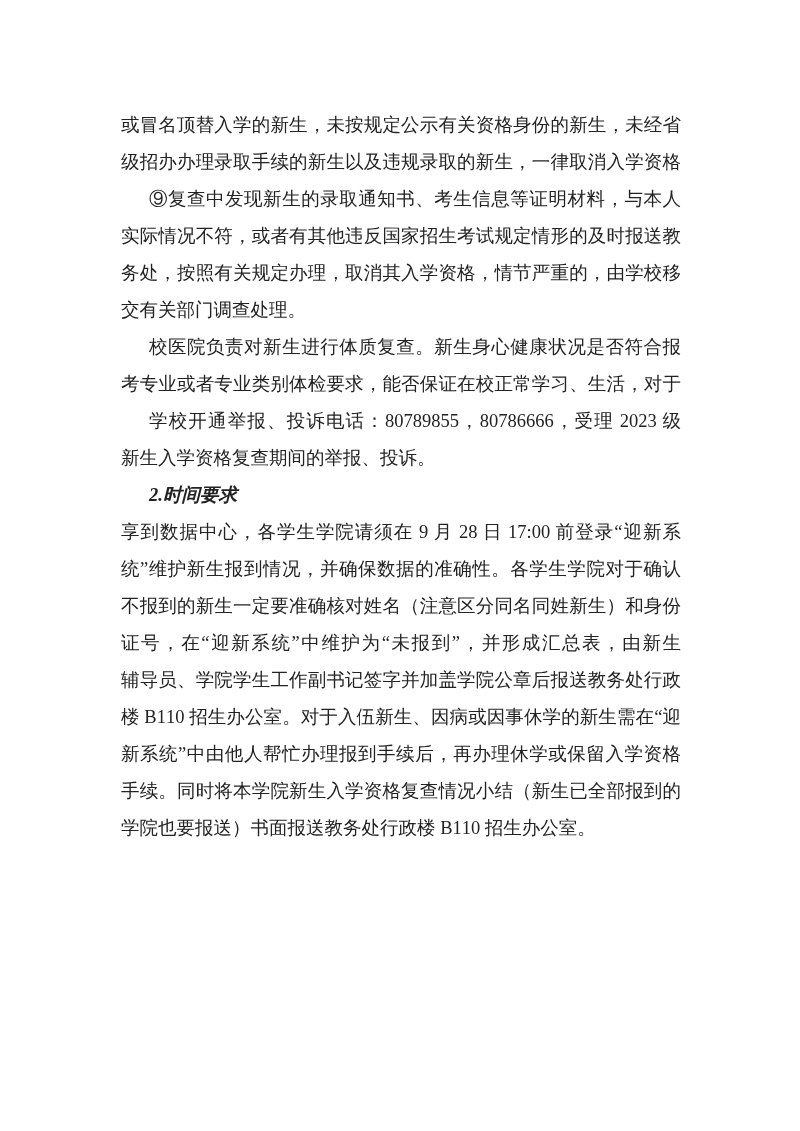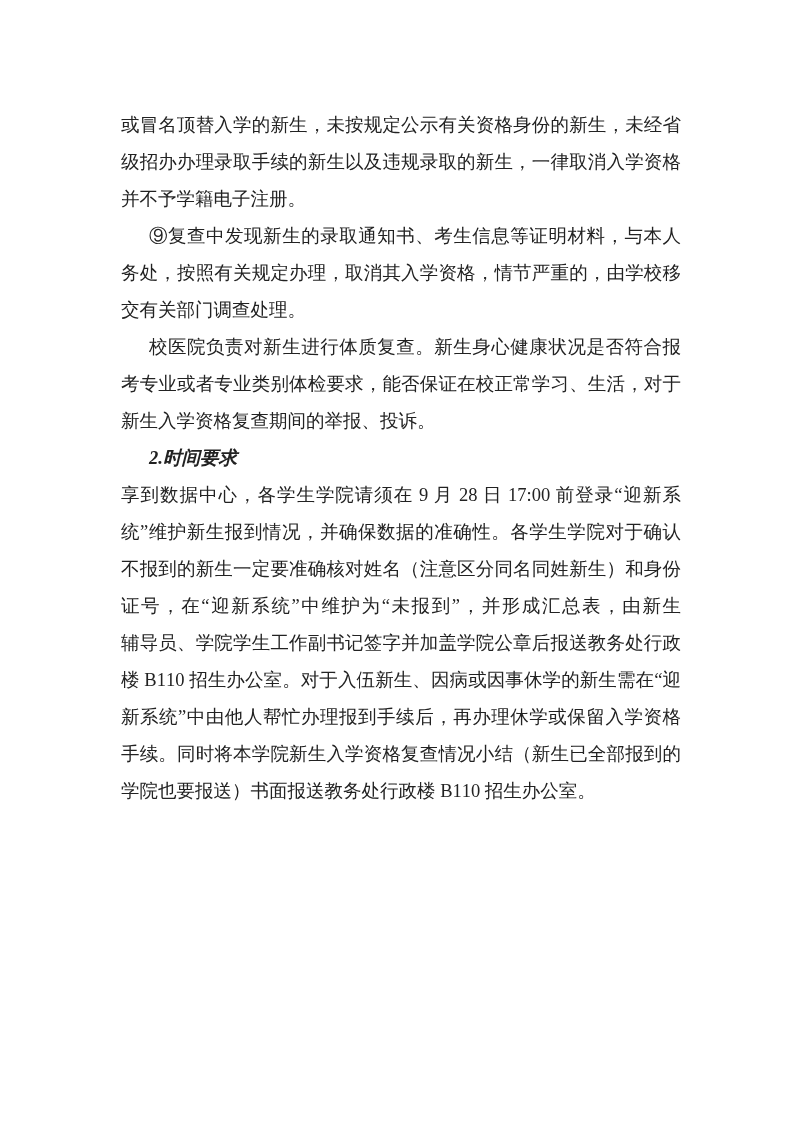--- a/index.html
+++ b/index.html
@@ -50,32 +50,33 @@
   }
 </style>
 </head>
 <body>
 
 <div class="page">
   <div class="text-block" id="text-block">
       <div class="para">
         <div class="line">或冒名顶替入学的新生，未按规定公示有关资格身份的新生，未经省</div>
         <div class="line">级招办办理录取手续的新生以及违规录取的新生，一律取消入学资格</div>
-        <div class="line para-end">并不予学籍电子注册。</div>
       </div>
       <div class="para">
         <div class="line indent">⑨复查中发现新生的录取通知书、考生信息等证明材料，与本人</div>
+        <div class="line">实际情况不符，或者有其他违反国家招生考试规定情形的及时报送教</div>
         <div class="line">务处，按照有关规定办理，取消其入学资格，情节严重的，由学校移</div>
         <div class="line para-end">交有关部门调查处理。</div>
       </div>
       <div class="para">
         <div class="line indent">校医院负责对新生进行体质复查。新生身心健康状况是否符合报</div>
         <div class="line">考专业或者专业类别体检要求，能否保证在校正常学习、生活，对于</div>
       </div>
       <div class="para">
+        <div class="line indent">学校开通举报、投诉电话：80789855，80786666，受理 2023 级</div>
         <div class="line para-end">新生入学资格复查期间的举报、投诉。</div>
       </div>
       <div class="para heading">
         <div class="line para-end indent">2.时间要求</div>
       </div>
       <div class="para">
         <div class="line">享到数据中心，各学生学院请须在 9 月 28 日 17:00 前登录“迎新系</div>
         <div class="line">统”维护新生报到情况，并确保数据的准确性。各学生学院对于确认</div>
         <div class="line">不报到的新生一定要准确核对姓名（注意区分同名同姓新生）和身份</div>
         <div class="line">证号，在“迎新系统”中维护为“未报到”，并形成汇总表，由新生</div>

